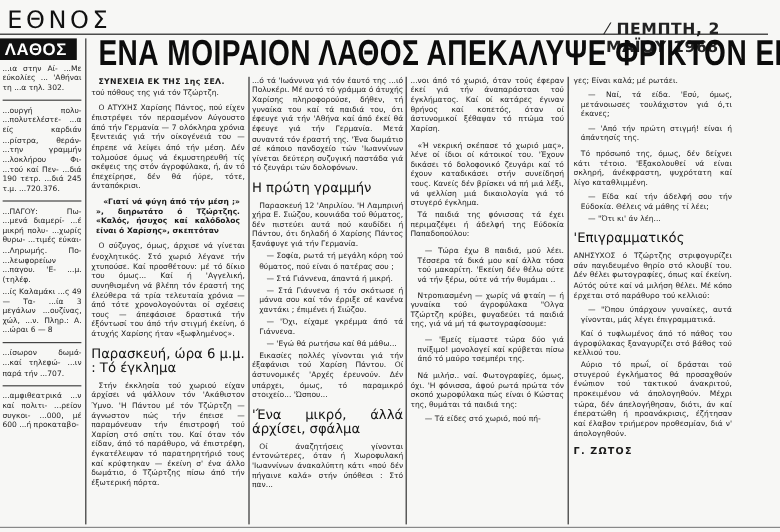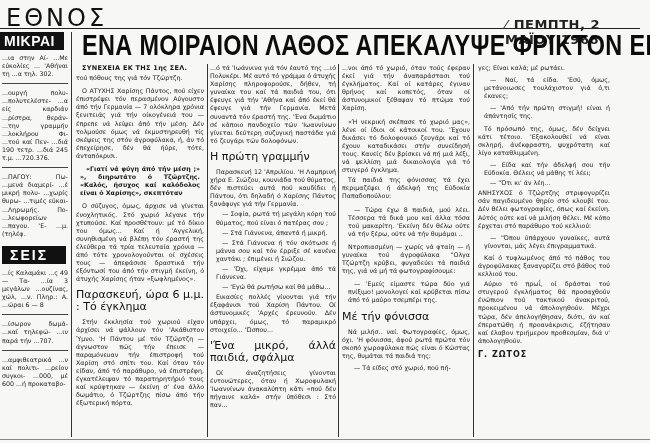--- a/index.html
+++ b/index.html
@@ -1,18 +1,18 @@
 <!DOCTYPE html>
 <html><head>
 <meta charset="utf-8">
 <style>
 *{margin:0;padding:0;box-sizing:border-box;}
 html,body{width:650px;height:443px;overflow:hidden;background:#f7f7f5;}
 body{position:relative;font-family:"DejaVu Sans",sans-serif;color:#151515;}
-.masthead{position:absolute;left:6px;top:4px;font-family:"DejaVu Sans",sans-serif;font-size:24px;letter-spacing:3px;font-weight:normal;color:#111;}
+.masthead{position:absolute;left:6px;top:4px;font-family:"DejaVu Sans",sans-serif;font-size:20px;letter-spacing:3px;font-weight:normal;color:#111;}
 .rule-top{position:absolute;left:0;top:28px;width:640px;height:1px;background:#222;}
 .dateline{position:absolute;left:505px;top:17px;font-size:13px;font-weight:bold;letter-spacing:0.5px;color:#222;}
 .dateline .tick{margin-right:6px;font-weight:normal;}
 .headline{position:absolute;left:82px;top:29px;width:560px;height:32px;font-family:"Liberation Sans",sans-serif;font-weight:bold;font-size:30px;line-height:32px;letter-spacing:0.5px;transform:scaleX(0.78);transform-origin:left top;white-space:nowrap;color:#0c0c0c;}
 .left-kicker{position:absolute;left:0;top:32px;width:64px;height:18px;background:#111;color:#fff;font-family:"Liberation Sans",sans-serif;font-weight:bold;font-size:14px;line-height:18px;padding-left:4px;letter-spacing:0.5px;overflow:hidden;}
 .vline{position:absolute;width:1px;background:#333;}
 .col{position:absolute;font-size:6.3px;line-height:8.1px;text-align:justify;color:#1a1a1a;overflow:hidden;}
 .col p{margin-bottom:2px;text-indent:6px;}
 .col p.noindent{text-indent:0;}
 .col p.dialog{padding-left:6px;}
@@ -25,35 +25,34 @@
 .signature{text-align:left;font-size:8px;font-weight:bold;letter-spacing:1px;padding-right:12px;margin-top:6px;}
 .bottom-rule{position:absolute;left:0;top:439px;width:650px;height:1px;background:#888;}
 </style>
 </head>
 <body>
 
 <div class="masthead">ΕΘΝΟΣ</div>
 <div class="rule-top"></div>
 <div class="dateline"><span class="tick">⁄</span><span>ΠΕΜΠΤΗ, 2 ΜΑΪΟΥ 1968</span></div>
 
-<div class="left-kicker">ΜΙΚΡΑΙ</div>
+<div class="left-kicker">ΛΑΘΟΣ</div>
 <div class="headline">ΕΝΑ ΜΟΙΡΑΙΟΝ ΛΑΘΟΣ ΑΠΕΚΑΛΥΨΕ ΦΡΙΚΤΟΝ ΕΓΚΛΗΜΑ</div>
 
 <div class="vline" style="left:71px;top:32px;height:405px;"></div>
 <div class="vline" style="left:207px;top:64px;height:373px;"></div>
 <div class="vline" style="left:338px;top:64px;height:373px;"></div>
 <div class="vline" style="left:473px;top:64px;height:373px;"></div>
 
 <div class="col" style="left:2px;top:54px;width:66px;height:385px;">
   <p class="noindent">...ια στην Αί- ...Με εύκολίες ... 'Αθήναι τη ...α τηλ. 302.</p>
   <div class="hr"></div>
   <p class="noindent">...ουργή πολυ- ...πολυτελέστε- ...α είς καρδιάν ...ρίστρα, θεράν- ...την γραμμήν ...λοκλήρου Φι- ...τού καί Πεν- ...διά 190 τετρ. ...διά 245 τ.μ. ...720.376.</p>
   <div class="hr"></div>
   <p class="noindent">...ΠΑΓΟΥ: Πω- ...μενά διαμερί- ...έ μικρή πολυ- ...χωρίς θυρω- ...τιμές εύκαι- ...Ληρωμής. Πο- ...λεωφορείων ...παγου. 'Ε- ...μ. (τηλέφ.</p>
-  <div class="section-bar">ΣΕΙΣ</div>
   <p class="noindent">...ίς Καλαμάκι ...ς 49 — Τα- ...ία 3 μεγάλων ...ουζίνας, χώλ, ...ν. Πληρ.: Α. ...ώραι 6 — 8</p>
   <div class="hr"></div>
   <p class="noindent">...ίσωρον δωμά- ...καί τηλεφώ- ...ιν παρά τήν ...707.</p>
   <div class="hr"></div>
   <p class="noindent">...αμφιθεατρικά ...ν καί πολιτι- ...ρείον συγκοι- ...000, μέ 600 ...ή προκαταβο-</p>
 </div>
 
 <div class="col" style="left:76px;top:64px;width:128px;height:375px;">
   <p class="cont">ΣΥΝΕΧΕΙΑ ΕΚ ΤΗΣ 1ης ΣΕΛ.</p>
   <p class="noindent">τού πόθους της γιά τόν Τζώρτζη.</p>
@@ -67,43 +66,43 @@
 <div class="col" style="left:210px;top:64px;width:126px;height:375px;">
   <p class="noindent">...ό τά 'Ιωάννινα γιά τόν έαυτό της ...ιό Πολυκέρι. Μέ αυτό τό γράμμα ό άτυχής Χαρίσης πληροφορούσε, δήθεν, τή γυναίκα του καί τά παιδιά του, ότι έφευγε γιά τήν 'Αθήνα καί άπό έκεί θά έφευγε γιά τήν Γερμανία. Μετά συναντά τόν έραστή της. 'Ένα δωμάτιο σέ κάποιο πανδοχείο τών 'Ιωαννίνων γίνεται δεύτερη συζυγική παστάδα γιά τό ζευγάρι τών δολοφόνων.</p>
   <div class="sub">Η πρώτη γραμμήν</div>
   <p>Παρασκευή 12 'Απριλίου. 'Η Λαμπρινή χήρα Ε. Σιώζου, κουνιάδα τού θύματος, δέν πιστεύει αυτά πού καυδίδει ή Πάντου, ότι δηλαδή ό Χαρίσης Πάντος ξανάφυγε γιά τήν Γερμανία.</p>
   <p class="dialog">— Σοφία, ρωτά τή μεγάλη κόρη τού θύματος, πού είναι ό πατέρας σου ;</p>
   <p class="dialog">— Στά Γιάννενα, άπαντά ή μικρή.</p>
   <p class="dialog">— Στά Γιάννενα ή τόν σκότωσε ή μάννα σου καί τόν έρριξε σέ κανένα χαντάκι ; έπιμένει ή Σιώζου.</p>
   <p class="dialog">— 'Όχι, είχαμε γκρέμμα άπό τά Γιάννενα.</p>
   <p class="dialog">— 'Εγώ θά ρωτήσω καί θά μάθω...</p>
   <p>Εικασίες πολλές γίνονται γιά τήν έξαφάνισι τού Χαρίση Πάντου. Οί άστυνομικές 'Αρχές έρευνούν. Δέν υπάρχει, όμως, τό παραμικρό στοιχείο... 'Ώσπου...</p>
-  <div class="sub">'Ένα μικρό, άλλά παιδιά, σφάλμα</div>
+  <div class="sub">'Ένα μικρό, άλλά άρχίσει, σφάλμα</div>
   <p>Οί άναζητήσεις γίνονται έντονώτερες, όταν ή Χωροφυλακή 'Ιωαννίνων άνακαλύπτη κάτι «πού δέν πήγαινε καλά» στήν ύπόθεσι : Στό παν...</p>
 </div>
 
 <div class="col" style="left:342px;top:64px;width:128px;height:375px;">
   <p class="noindent">...νοι άπό τό χωριό, όταν τούς έφεραν έκεί γιά τήν άναπαράστασι τού έγκλήματος. Καί οί κατάρες έγιναν θρήνος καί κοπετός, όταν οί άστυνομικοί ξέθαψαν τό πτώμα τού Χαρίση.</p>
   <p style="margin-top:5px;">«Ή νεκρική σκέπασε τό χωριό μας», λένε οί ίδιοι οί κάτοικοί του. 'Έχουν δικάσει τό δολοφονικό ζευγάρι καί τό έχουν καταδικάσει στήν συνείδησή τους. Κανείς δέν βρίσκει νά πή μιά λέξι, νά ψελλίση μιά δικαιολογία γιά τό στυγερό έγκλημα.</p>
   <p>Τά παιδιά της φόνισσας τά έχει περιμαζέψει ή άδελφή της Εύδοκία Παπαδοπούλου:</p>
   <p class="dialog" style="margin:5px 0;">— Τώρα έχω 8 παιδιά, μού λέει. Τέσσερα τά δικά μου καί άλλα τόσα τού μακαρίτη. 'Εκείνη δέν θέλω ούτε νά τήν ξέρω, ούτε νά τήν θυμάμαι ..</p>
   <p>Ντροπιασμένη — χωρίς νά φταίη — ή γυναίκα τού άγροφύλακα "Ολγα Τζώρτζη κρύβει, φυγαδεύει τά παιδιά της, γιά νά μή τά φωτογραφίσουμε:</p>
   <p class="dialog" style="margin:5px 0;">— 'Εμείς είμαστε τώρα δύο γιά πνίξιμο! μονολογεί καί κρύβεται πίσω άπό τό μαύρο τσεμπέρι της.</p>
-  <div class="sub">Μέ τήν φόνισσα</div>
   <p>Νά μιλήσ.. ναί. Φωτογραφίες, όμως, όχι. 'Η φόνισσα, άφού ρωτά πρώτα τόν σκοπό χωροφύλακα πώς είναι ό Κώστας της, θυμάται τά παιδιά της:</p>
   <p class="dialog" style="margin-top:4px;">— Τά είδες στό χωριό, πού πή-</p>
 </div>
 
 <div class="col" style="left:478px;top:64px;width:132px;height:375px;">
   <p class="noindent">γες; Είναι καλά; μέ ρωτάει.</p>
   <p class="dialog" style="margin-top:4px;">— Ναί, τά είδα. 'Εσύ, όμως, μετάνοιωσες τουλάχιστον γιά ό,τι έκανες;</p>
   <p class="dialog" style="margin-top:4px;">— 'Από τήν πρώτη στιγμή! είναι ή άπάντησίς της.</p>
   <p style="margin-top:4px;">Τό πρόσωπό της, όμως, δέν δείχνει κάτι τέτοιο. 'Εξακολουθεί νά είναι σκληρή, άνέκφραστη, ψυχρότατη καί λίγο καταθλιμμένη.</p>
   <p class="dialog" style="margin-top:4px;">— Είδα καί τήν άδελφή σου τήν Εύδοκία. Θέλεις νά μάθης τί λέει;</p>
   <p class="dialog">— "Ότι κι' άν λέη...</p>
+  <div class="sub">'Επιγραμματικός</div>
   <p class="noindent">ΑΝΗΣΥΧΟΣ ό Τζώρτζης στριφογυρίζει σάν παγιδευμένο θηρίο στό κλουβί του. Δέν θέλει φωτογραφίες, όπως καί έκείνη. Αύτός ούτε καί νά μιλήση θέλει. Μέ κόπο έρχεται στό παράθυρο τού κελλιού:</p>
   <p class="dialog" style="margin-top:4px;">— "Όπου ύπάρχουν γυναίκες, αυτά γίνονται, μάς λέγει έπιγραμματικά.</p>
   <p style="margin-top:4px;">Καί ό τυφλωμένος άπό τό πάθος του άγροφύλακας ξαναγυρίζει στό βάθος τού κελλιού του.</p>
   <p>Αύριο τό πρωΐ, οί δράσται τού στυγερού έγκλήματος θά προσαχθούν ένώπιον τού τακτικού άνακριτού, προκειμένου νά άπολογηθούν. Μέχρι τώρα, δέν άπελογήθησαν, διότι, άν καί έπερατώθη ή προανάκρισις, έζήτησαν καί έλαβον τριήμερον προθεσμίαν, διά ν' άπολογηθούν.</p>
   <div class="signature">Γ. ΖΩΤΟΣ</div>
 </div>
 
 <div class="bottom-rule"></div>
 
 </body></html>

